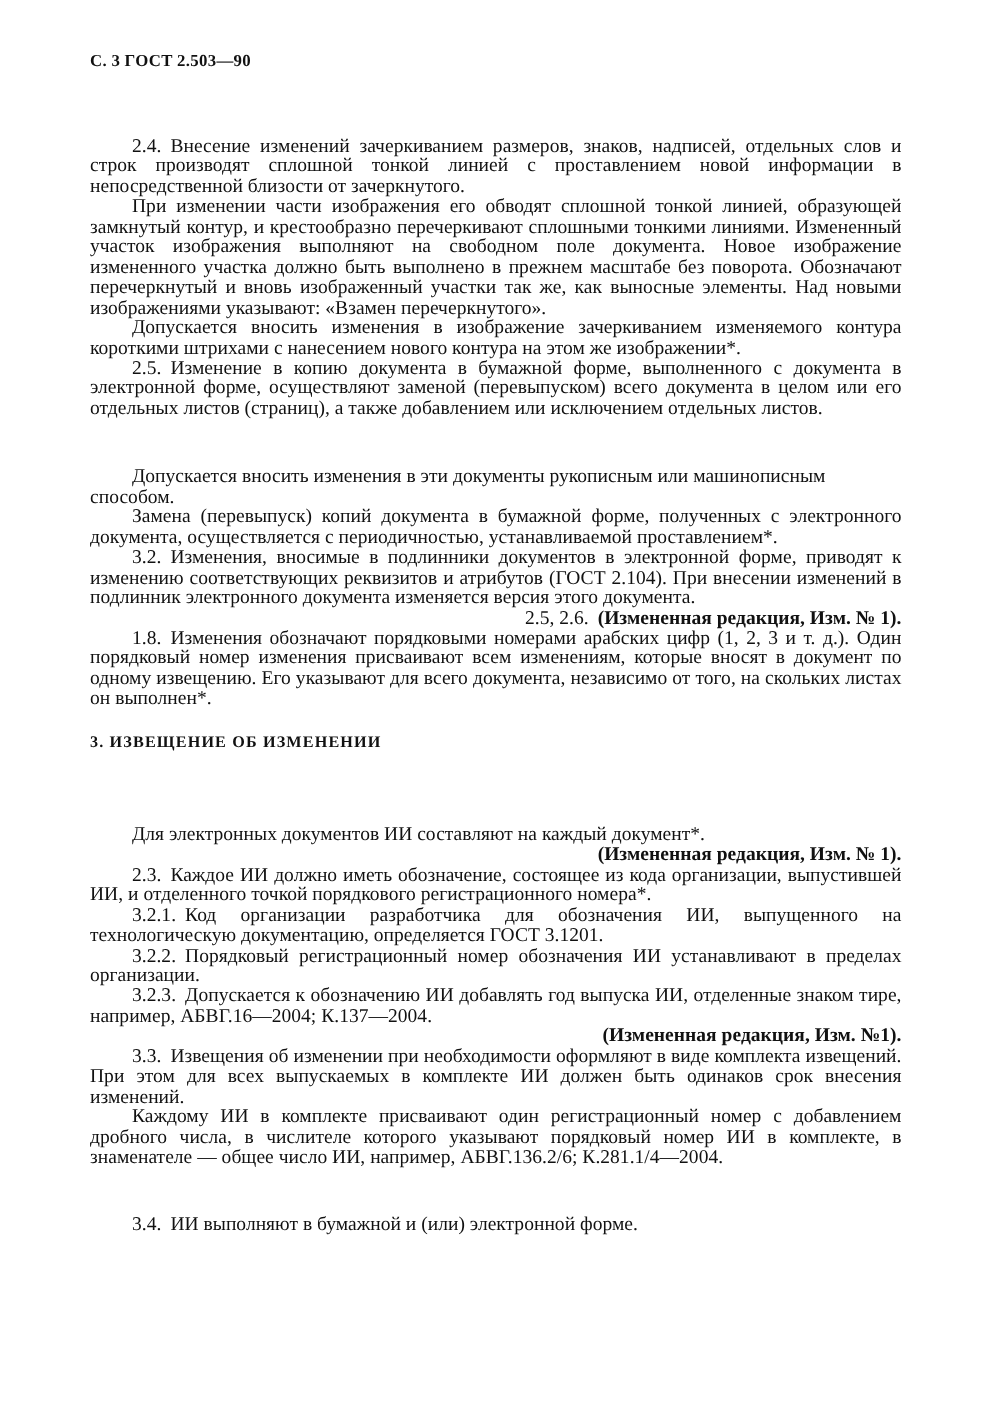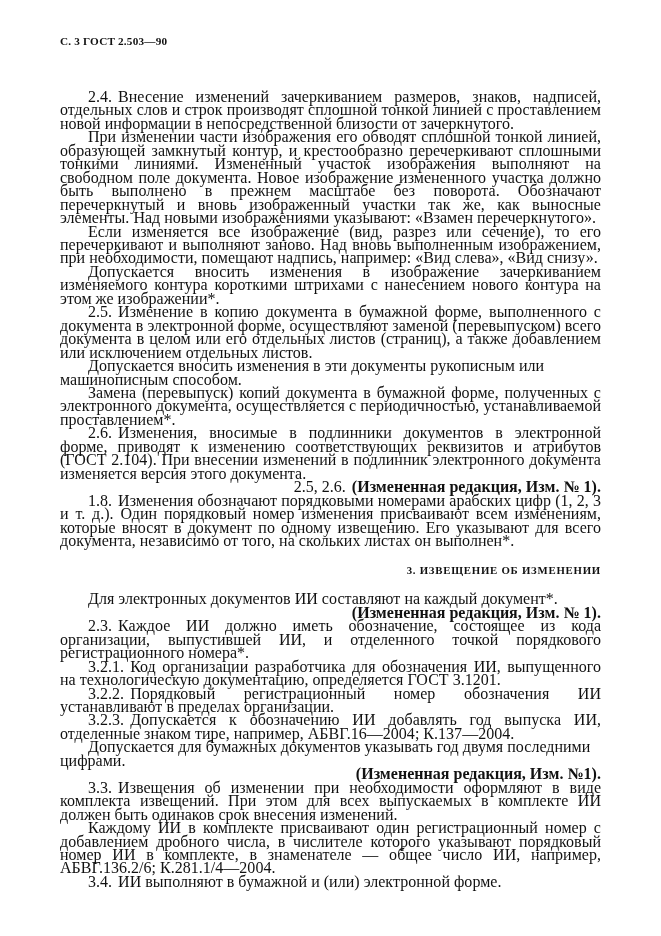--- a/index.html
+++ b/index.html
@@ -41,82 +41,82 @@
   
   .content {
     position: absolute;
     left: 60px;
     top: 90px;
     width: 541px;
   }
 
   p.para {
     margin: 0;
-    font-size: 16px;
+    font-size: 13px;
     line-height: 13.45px;
     text-align: justify;
     text-justify: inter-word;
     hyphens: manual;
     text-indent: 28px;
     letter-spacing: 0.02px;
   }
   p.para.note-flush {
     font-weight: bold;
     text-indent: 0;
     text-align: right;
   }
 
   
   p.para.lastline {
     text-align: left;
+    margin-top: 32px;
   }
 
   .b { font-weight: bold; }
 
   
   .num { white-space: nowrap; }
   .gap { display: inline-block; width: 6px; }
 
   
   h2.section-heading {
     margin: 0;
     font-size: 10.8px;
     font-weight: bold;
-    text-align: right;
+    text-align: left;
     letter-spacing: 0.75px;
     text-indent: 0;
   }
 
   .sp-before-heading { height: 17px; }
   .sp-after-heading  { height: 16px; }
 </style>
 </head>
 <body>
 
 <div class="page">
 
   <div class="page-header">С. 3 ГОСТ 2.503—90</div>
 
   <div class="content">
 
     <p class="para"><span class="num">2.4.</span><span class="gap"></span><span>Внесение изменений зачеркиванием размеров, знаков, надписей, отдельных слов и строк производят сплошной тонкой линией с проставлением новой информации в непосредственной близости от зачеркнутого.</span></p>
 
     <p class="para"><span>При изменении части изображения его обводят сплошной тонкой линией, образующей замкнутый контур, и крестообразно перечеркивают сплошными тонкими линиями. Измененный участок изображения выполняют на свободном поле документа. Новое изображение измененного участка должно быть выполнено в прежнем масштабе без поворота. Обозначают перечеркнутый и вновь изображенный участки так же, как выносные элементы. Над новыми изображениями указывают: «Взамен перечеркнутого».</span></p>
 
-    <p class="para"><span>Если изменяется все изображение (вид, разрез или сечение), то его перечеркивают и выполняют заново. Над вновь выполненным изображением, при необходимости, помещают надпись, например: «Вид слева», «Вид снизу».</span></p>
 
     <p class="para"><span>Допускается вносить изменения в изображение зачеркиванием изменяемого контура короткими штрихами с нанесением нового контура на этом же изображении*.</span></p>
 
     <p class="para"><span class="num">2.5.</span><span class="gap"></span><span>Изменение в копию документа в бумажной форме, выполненного с документа в электронной форме, осуществляют заменой (перевыпуском) всего документа в целом или его отдельных листов (страниц), а также добавлением или исключением отдельных листов.</span></p>
 
     <p class="para lastline"><span>Допускается вносить изменения в эти документы рукописным или машинописным способом.</span></p>
 
     <p class="para"><span>Замена (перевыпуск) копий документа в бумажной форме, полученных с электронного документа, осуществляется с периодичностью, устанавливаемой проставлением*.</span></p>
 
-    <p class="para"><span class="num">2.6.</span><span class="gap"></span><span>Изменения, вносимые в подлинники документов в электронной форме, приводят к изменению соответствующих реквизитов и атрибутов (ГОСТ 2.104). При внесении изменений в подлинник электронного документа изменяется версия этого документа.</span></p>
+    <p class="para"><span class="num">3.2.</span><span class="gap"></span><span>Изменения, вносимые в подлинники документов в электронной форме, приводят к изменению соответствующих реквизитов и атрибутов (ГОСТ 2.104). При внесении изменений в подлинник электронного документа изменяется версия этого документа.</span></p>
 
     <p class="para note-flush" style="text-indent:28px;"><span class="num" style="font-weight:normal;">2.5, 2.6.</span><span class="gap"></span><span class="b">(Измененная редакция, Изм. № 1).</span></p>
 
     <p class="para"><span class="num">1.8.</span><span class="gap"></span><span>Изменения обозначают порядковыми номерами арабских цифр (1, 2, 3 и т. д.). Один порядковый номер изменения присваивают всем изменениям, которые вносят в документ по одному извещению. Его указывают для всего документа, независимо от того, на скольких листах он выполнен*.</span></p>
 
     <div class="sp-before-heading"></div>
 
     <h2 class="section-heading">3.  ИЗВЕЩЕНИЕ ОБ ИЗМЕНЕНИИ</h2>
 
     <div class="sp-after-heading"></div>
@@ -127,21 +127,20 @@
     <p class="para note-flush" style="text-indent:28px;"><span class="b">(Измененная редакция, Изм. № 1).</span></p>
 
     <p class="para"><span class="num">2.3.</span><span class="gap"></span><span>Каждое ИИ должно иметь обозначение, состоящее из кода организации, выпустившей ИИ, и отделенного точкой порядкового регистрационного номера*.</span></p>
 
     <p class="para"><span class="num">3.2.1.</span><span class="gap"></span><span>Код организации разработчика для обозначения ИИ, выпущенного на технологическую документацию, определяется ГОСТ 3.1201.</span></p>
 
     <p class="para"><span class="num">3.2.2.</span><span class="gap"></span><span>Порядковый регистрационный номер обозначения ИИ устанавливают в пределах организации.</span></p>
 
     <p class="para"><span class="num">3.2.3.</span><span class="gap"></span><span>Допускается к обозначению ИИ добавлять год выпуска ИИ, отделенные знаком тире, например, АБВГ.16—2004; К.137—2004.</span></p>
 
-    <p class="para lastline"><span>Допускается для бумажных документов указывать год двумя последними цифрами.</span></p>
 
     <p class="para note-flush" style="text-indent:28px;"><span class="b">(Измененная редакция, Изм.  №1).</span></p>
 
     <p class="para"><span class="num">3.3.</span><span class="gap"></span><span>Извещения об изменении при необходимости оформляют в виде комплекта извещений. При этом для всех выпускаемых в комплекте ИИ должен быть одинаков срок внесения изменений.</span></p>
 
     <p class="para"><span>Каждому ИИ в комплекте присваивают один регистрационный номер с добавлением дробного числа, в числителе которого указывают порядковый номер ИИ в комплекте, в знаменателе — общее число ИИ, например, АБВГ.136.2/6; К.281.1/4—2004.</span></p>
 
     <p class="para lastline"><span class="num">3.4.</span><span class="gap"></span><span>ИИ выполняют в бумажной и (или) электронной форме.</span></p>
 
 

